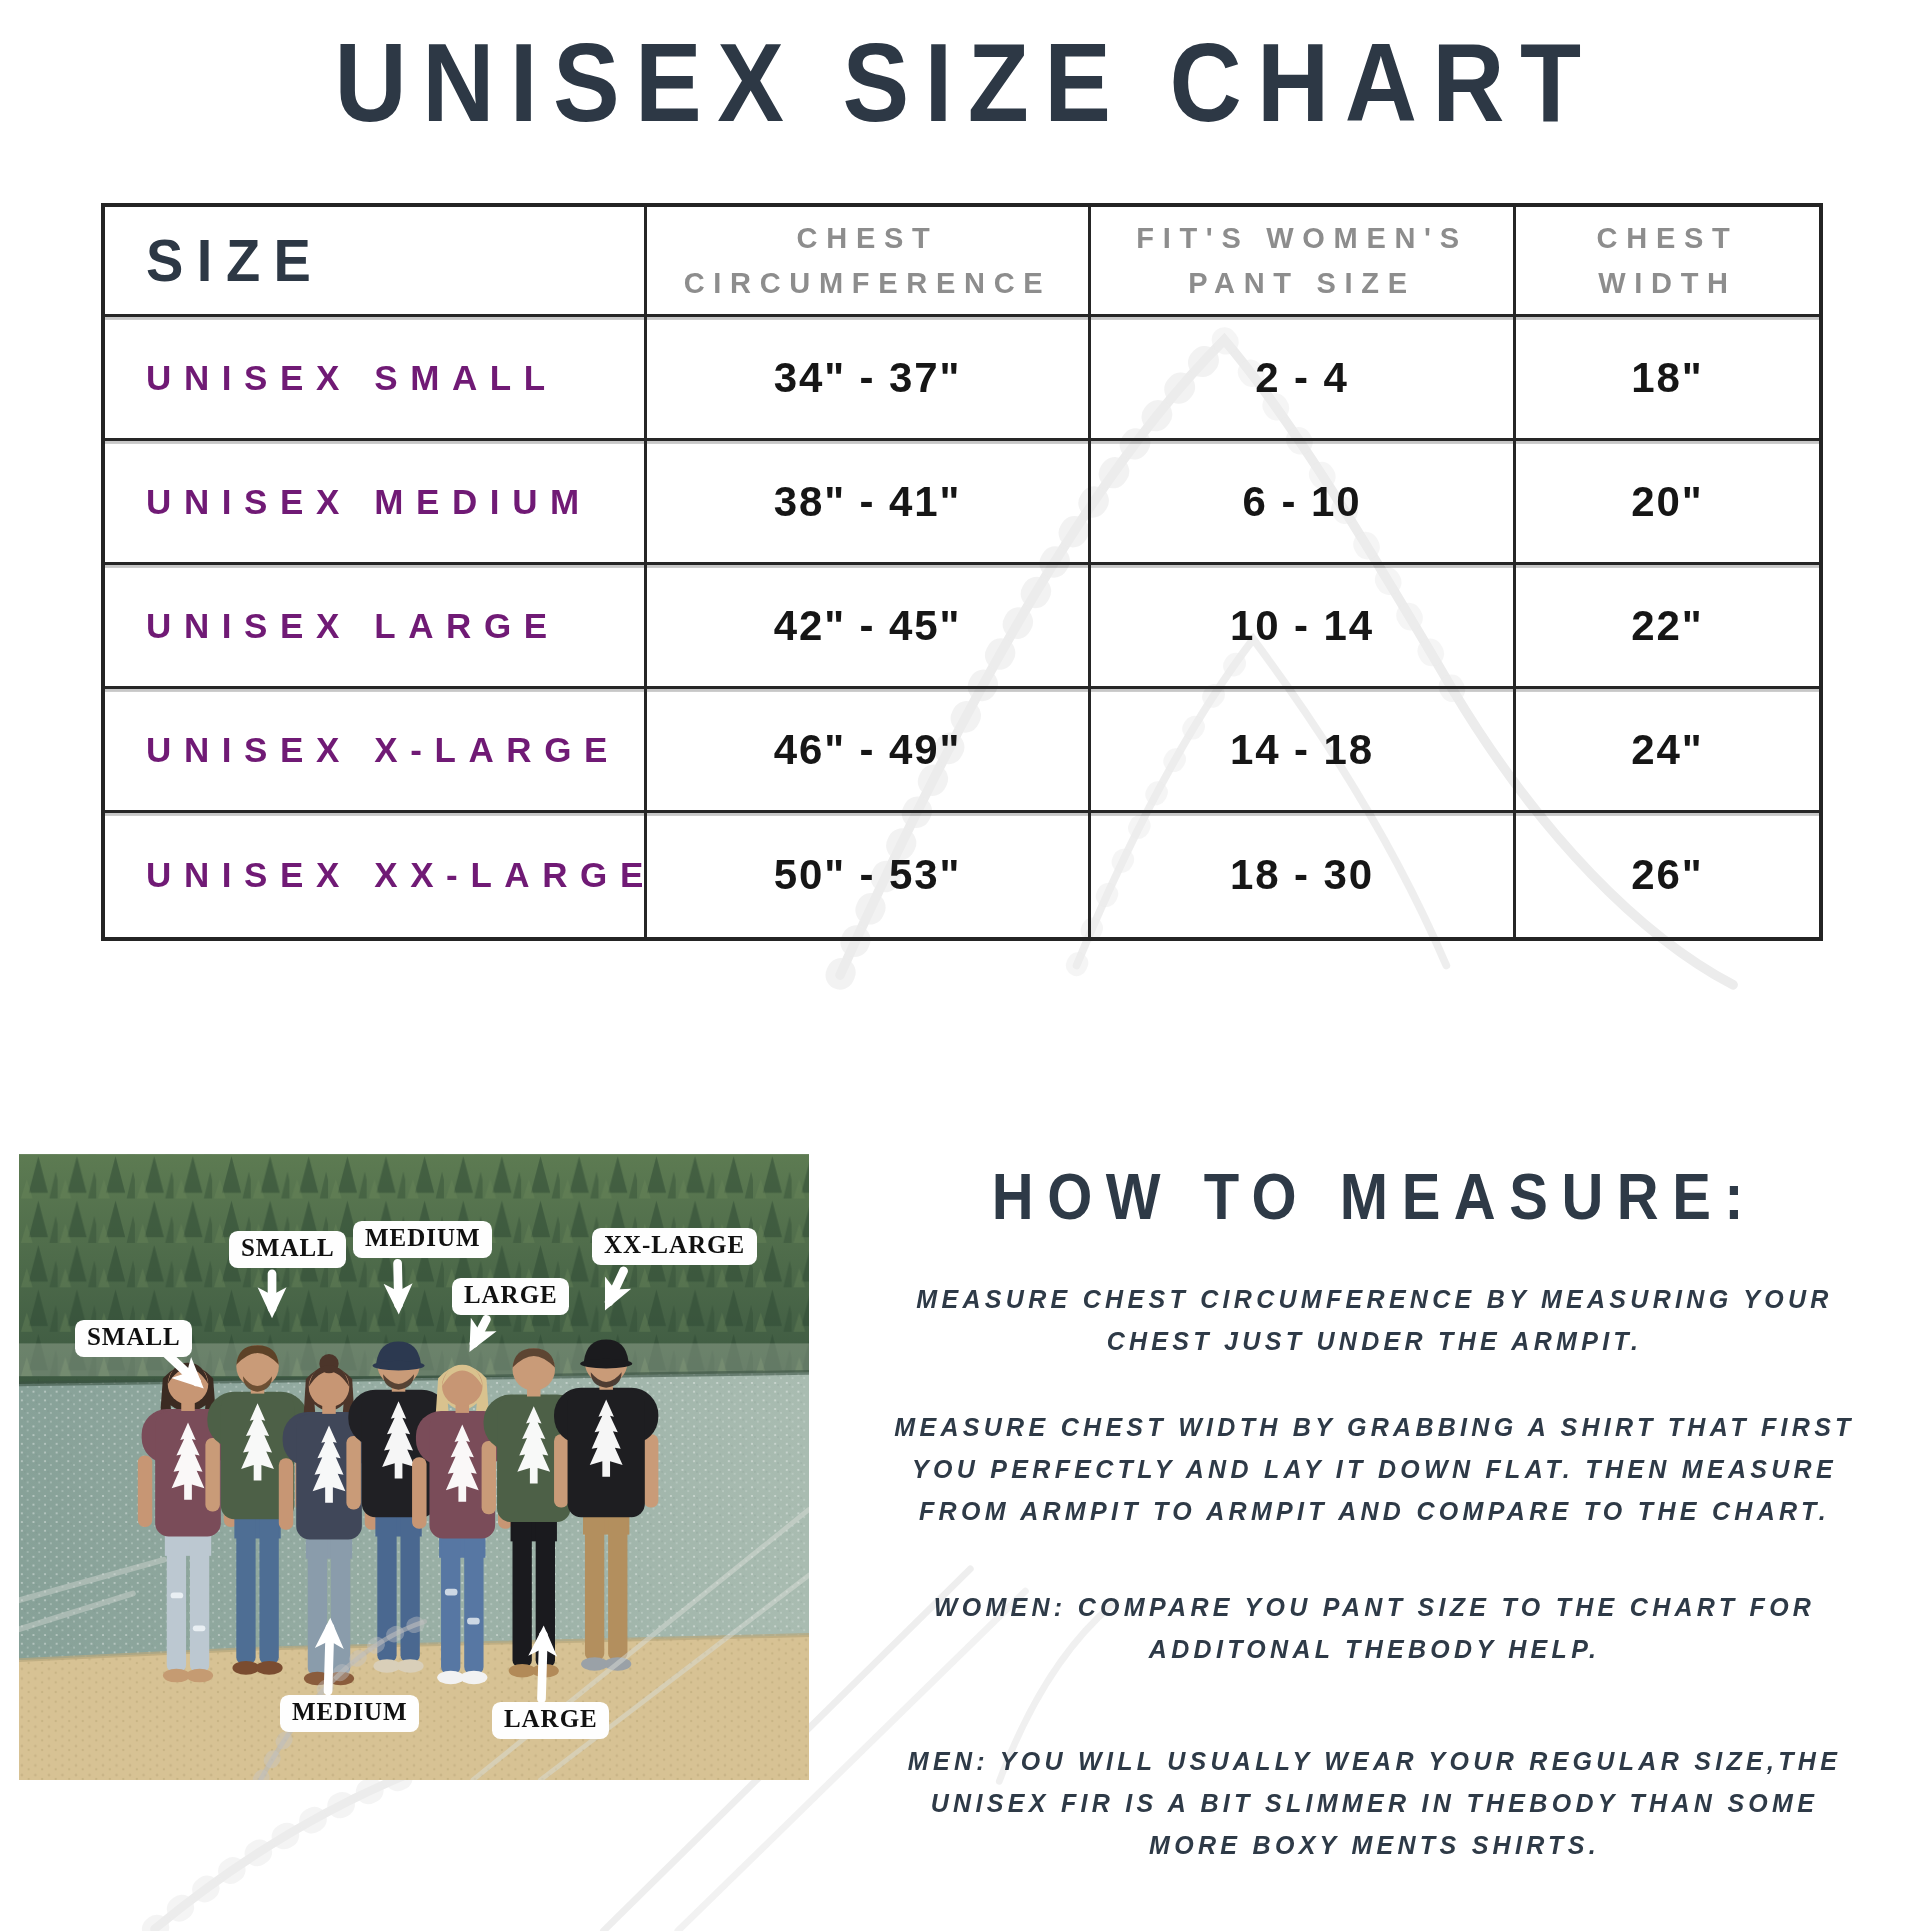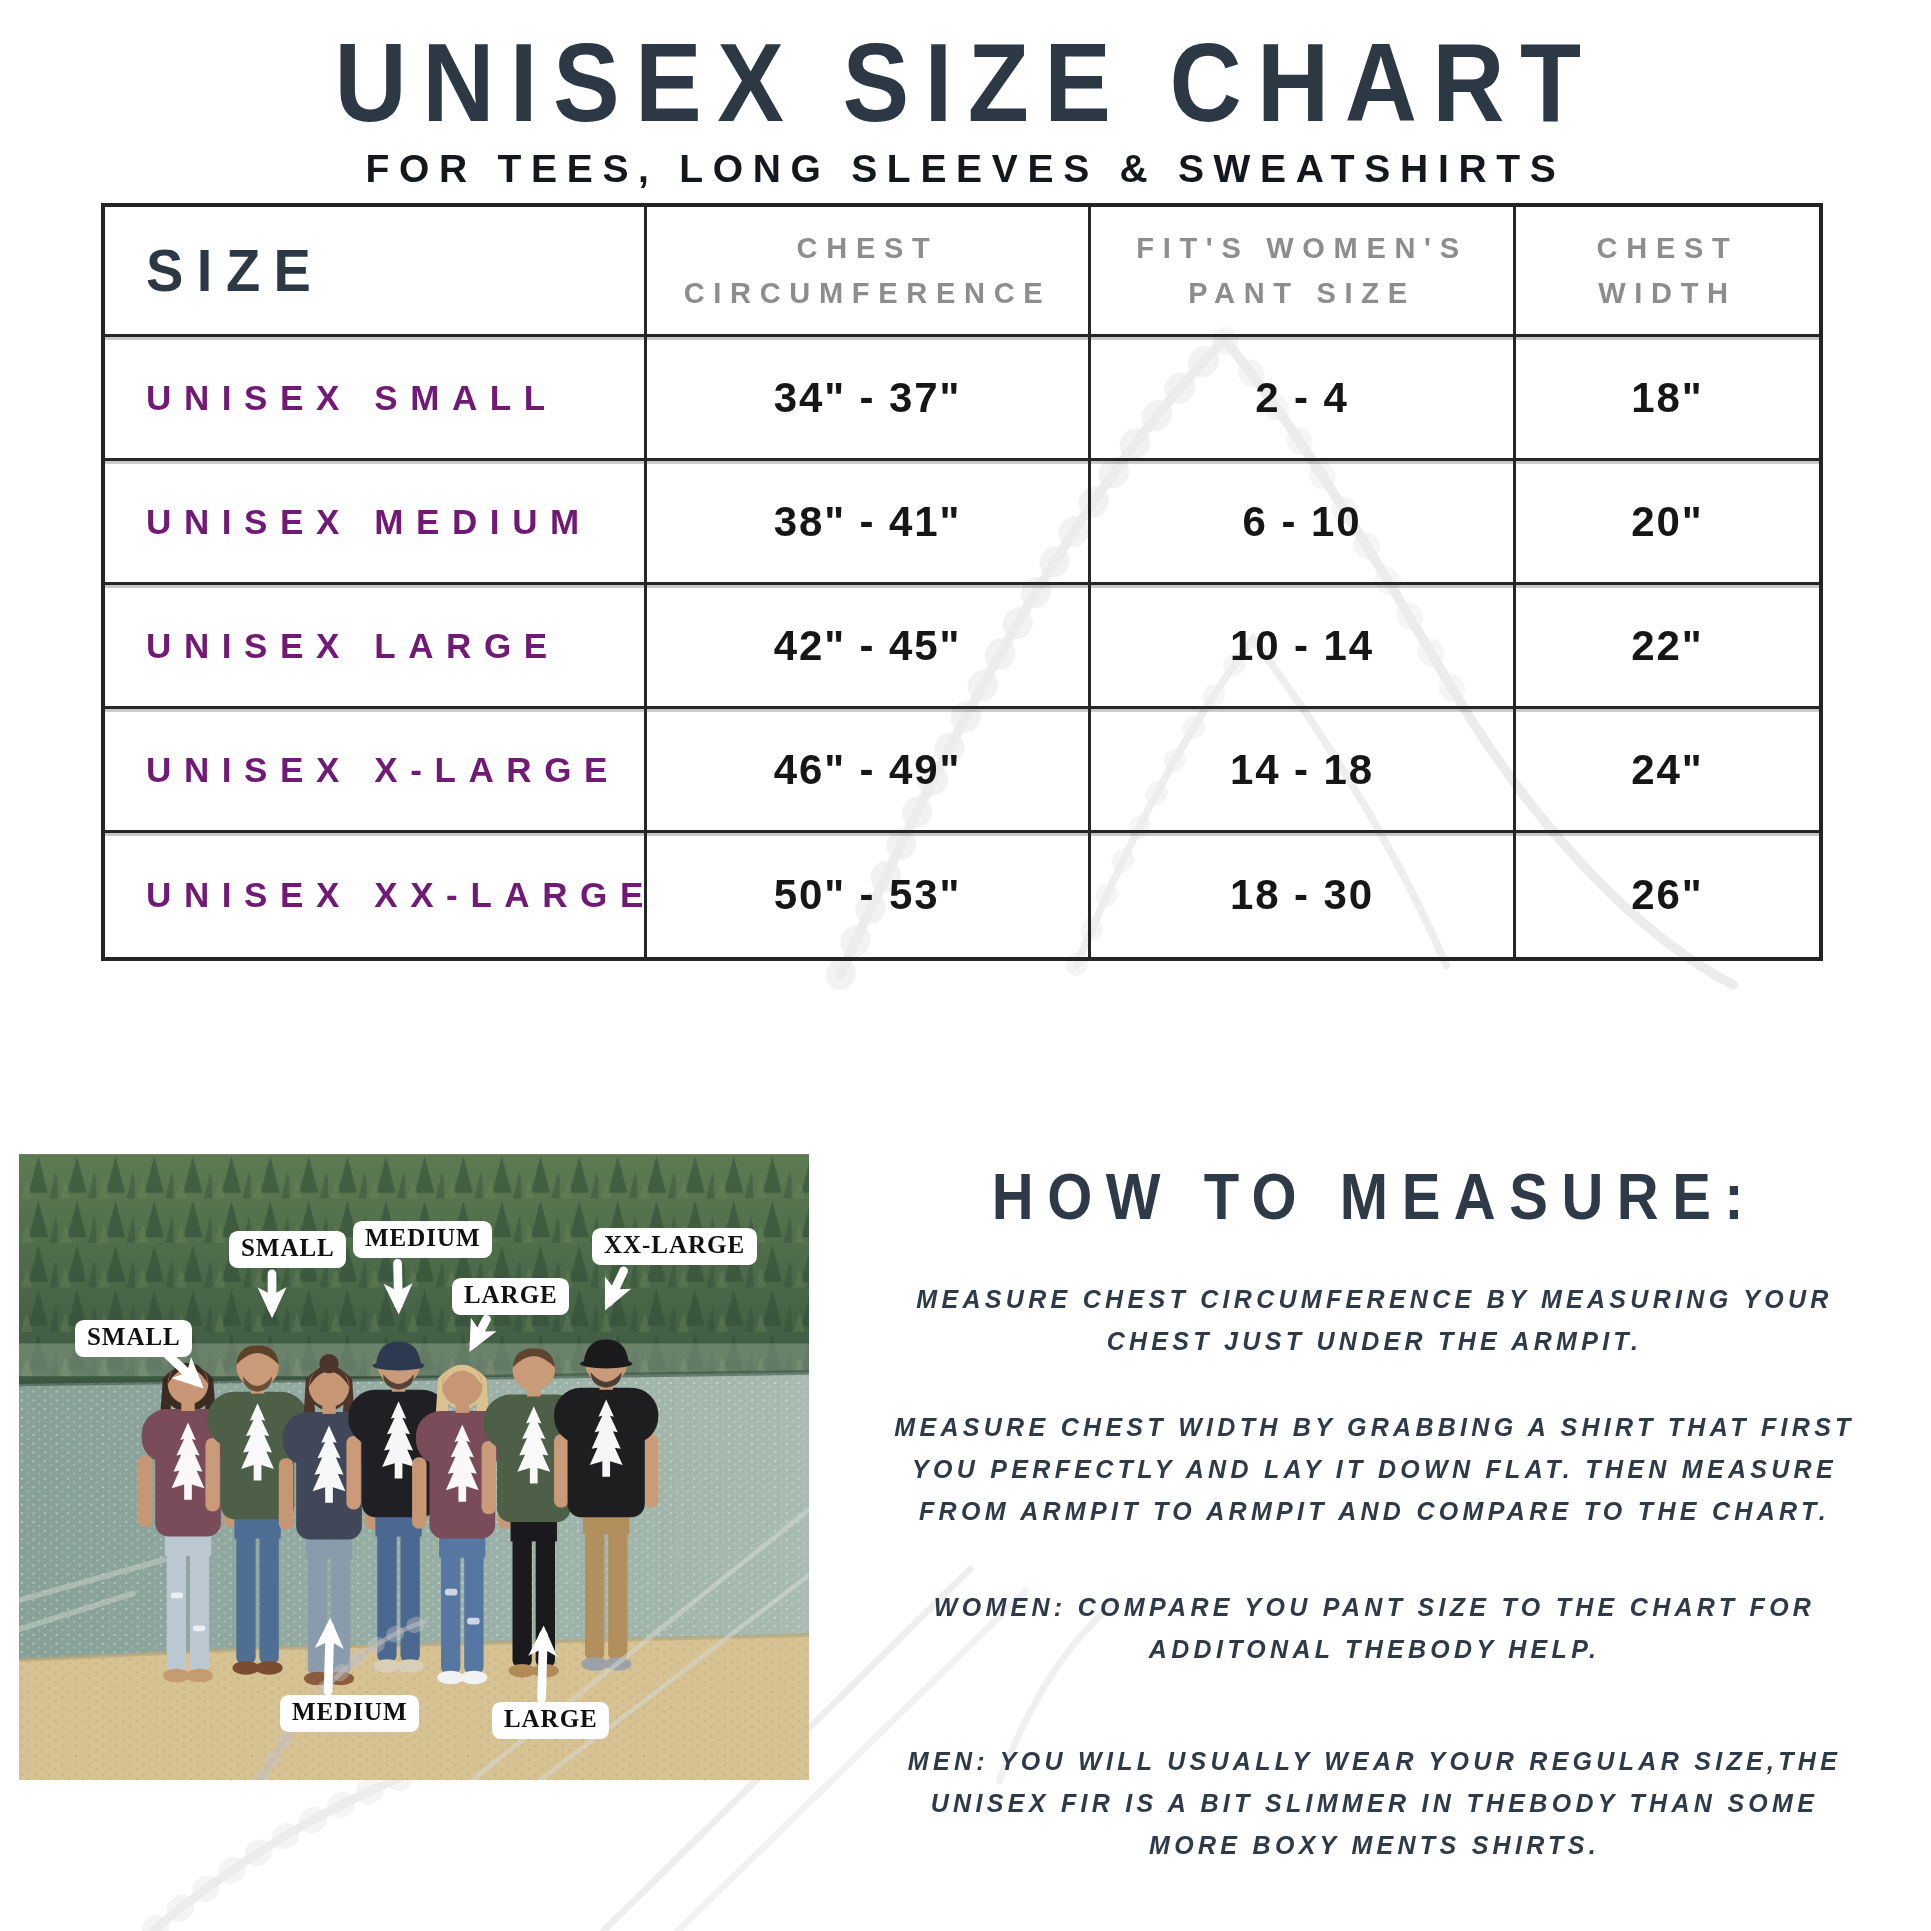--- a/index.html
+++ b/index.html
@@ -12,21 +12,21 @@
     font-size:100px;font-weight:bold;color:#2d3845;letter-spacing:15.4px;transform:scaleY(1.12);
     z-index:2;white-space:nowrap;}
   .page-subtitle{position:absolute;top:147px;left:0;width:100%;text-align:center;
     font-size:39px;font-weight:bold;color:#14181c;letter-spacing:9.7px;z-index:2;white-space:nowrap;}
 
   
   .sizetable{position:absolute;left:101px;top:203px;width:1714px;border:4.8px solid #242424;
     z-index:2;background:transparent;}
   .trow{display:grid;grid-template-columns:542px 444px 425px 303px;box-sizing:border-box;
     border-bottom:3.9px solid #262626;box-shadow:0 2.9px 0 rgba(0,0,0,0.22);}
-  .trow.thead{height:130px;}
+  .trow.thead{height:110px;}
   .trow.tdata{height:124px;}
   .trow:last-child{border-bottom:none;box-shadow:none;}
   .cell{box-sizing:border-box;border-right:3.9px solid #262626;display:flex;align-items:center;
     justify-content:center;background:transparent;}
   .cell.last{border-right:none;}
   .cell.lft{justify-content:flex-start;padding-left:41px;}
   .tx-size{color:#2d3845;font-size:56px;font-weight:bold;letter-spacing:13.5px;transform:scaleY(1.05);}
   .tx-th{color:#8d8d8d;font-size:29px;font-weight:bold;letter-spacing:8.7px;line-height:1.55;
     text-align:center;padding:0 25px;}
   .tx-rowlabel{color:#701a75;font-size:35px;font-weight:bold;letter-spacing:12.6px;white-space:nowrap;}
@@ -64,21 +64,20 @@
       <path d="M1115,1000 C1175,855 1235,745 1298,662" stroke-width="22" stroke-dasharray="3,36" opacity="0.5"></path>
       <path d="M160,1998 C300,1882 462,1802 645,1778" stroke-width="9"></path>
       <path d="M160,1998 C300,1882 462,1802 645,1778" stroke-width="26" stroke-dasharray="3,30" opacity="0.6"></path>
       <path d="M625,2000 L1005,1625" stroke-width="7" opacity="0.9"></path>
       <path d="M702,2000 L1062,1648" stroke-width="7" opacity="0.7"></path>
       <path d="M1035,1845 C1065,1765 1105,1702 1152,1662" stroke-width="7" opacity="0.8"></path>
     </g>
   </svg>
 
   <h1 class="page-title">UNISEX SIZE CHART</h1>
-  <div class="page-subtitle">FOR TEES, LONG SLEEVES &amp; SWEATSHIRTS</div>
 
   <div class="sizetable">
     <div class="trow thead">
       <div class="cell lft">
         <span class="tx-size">SIZE</span>
         </div>
       <div class="cell">
         <span class="tx-th">CHEST CIRCUMFERENCE</span>
         </div>
       <div class="cell">

